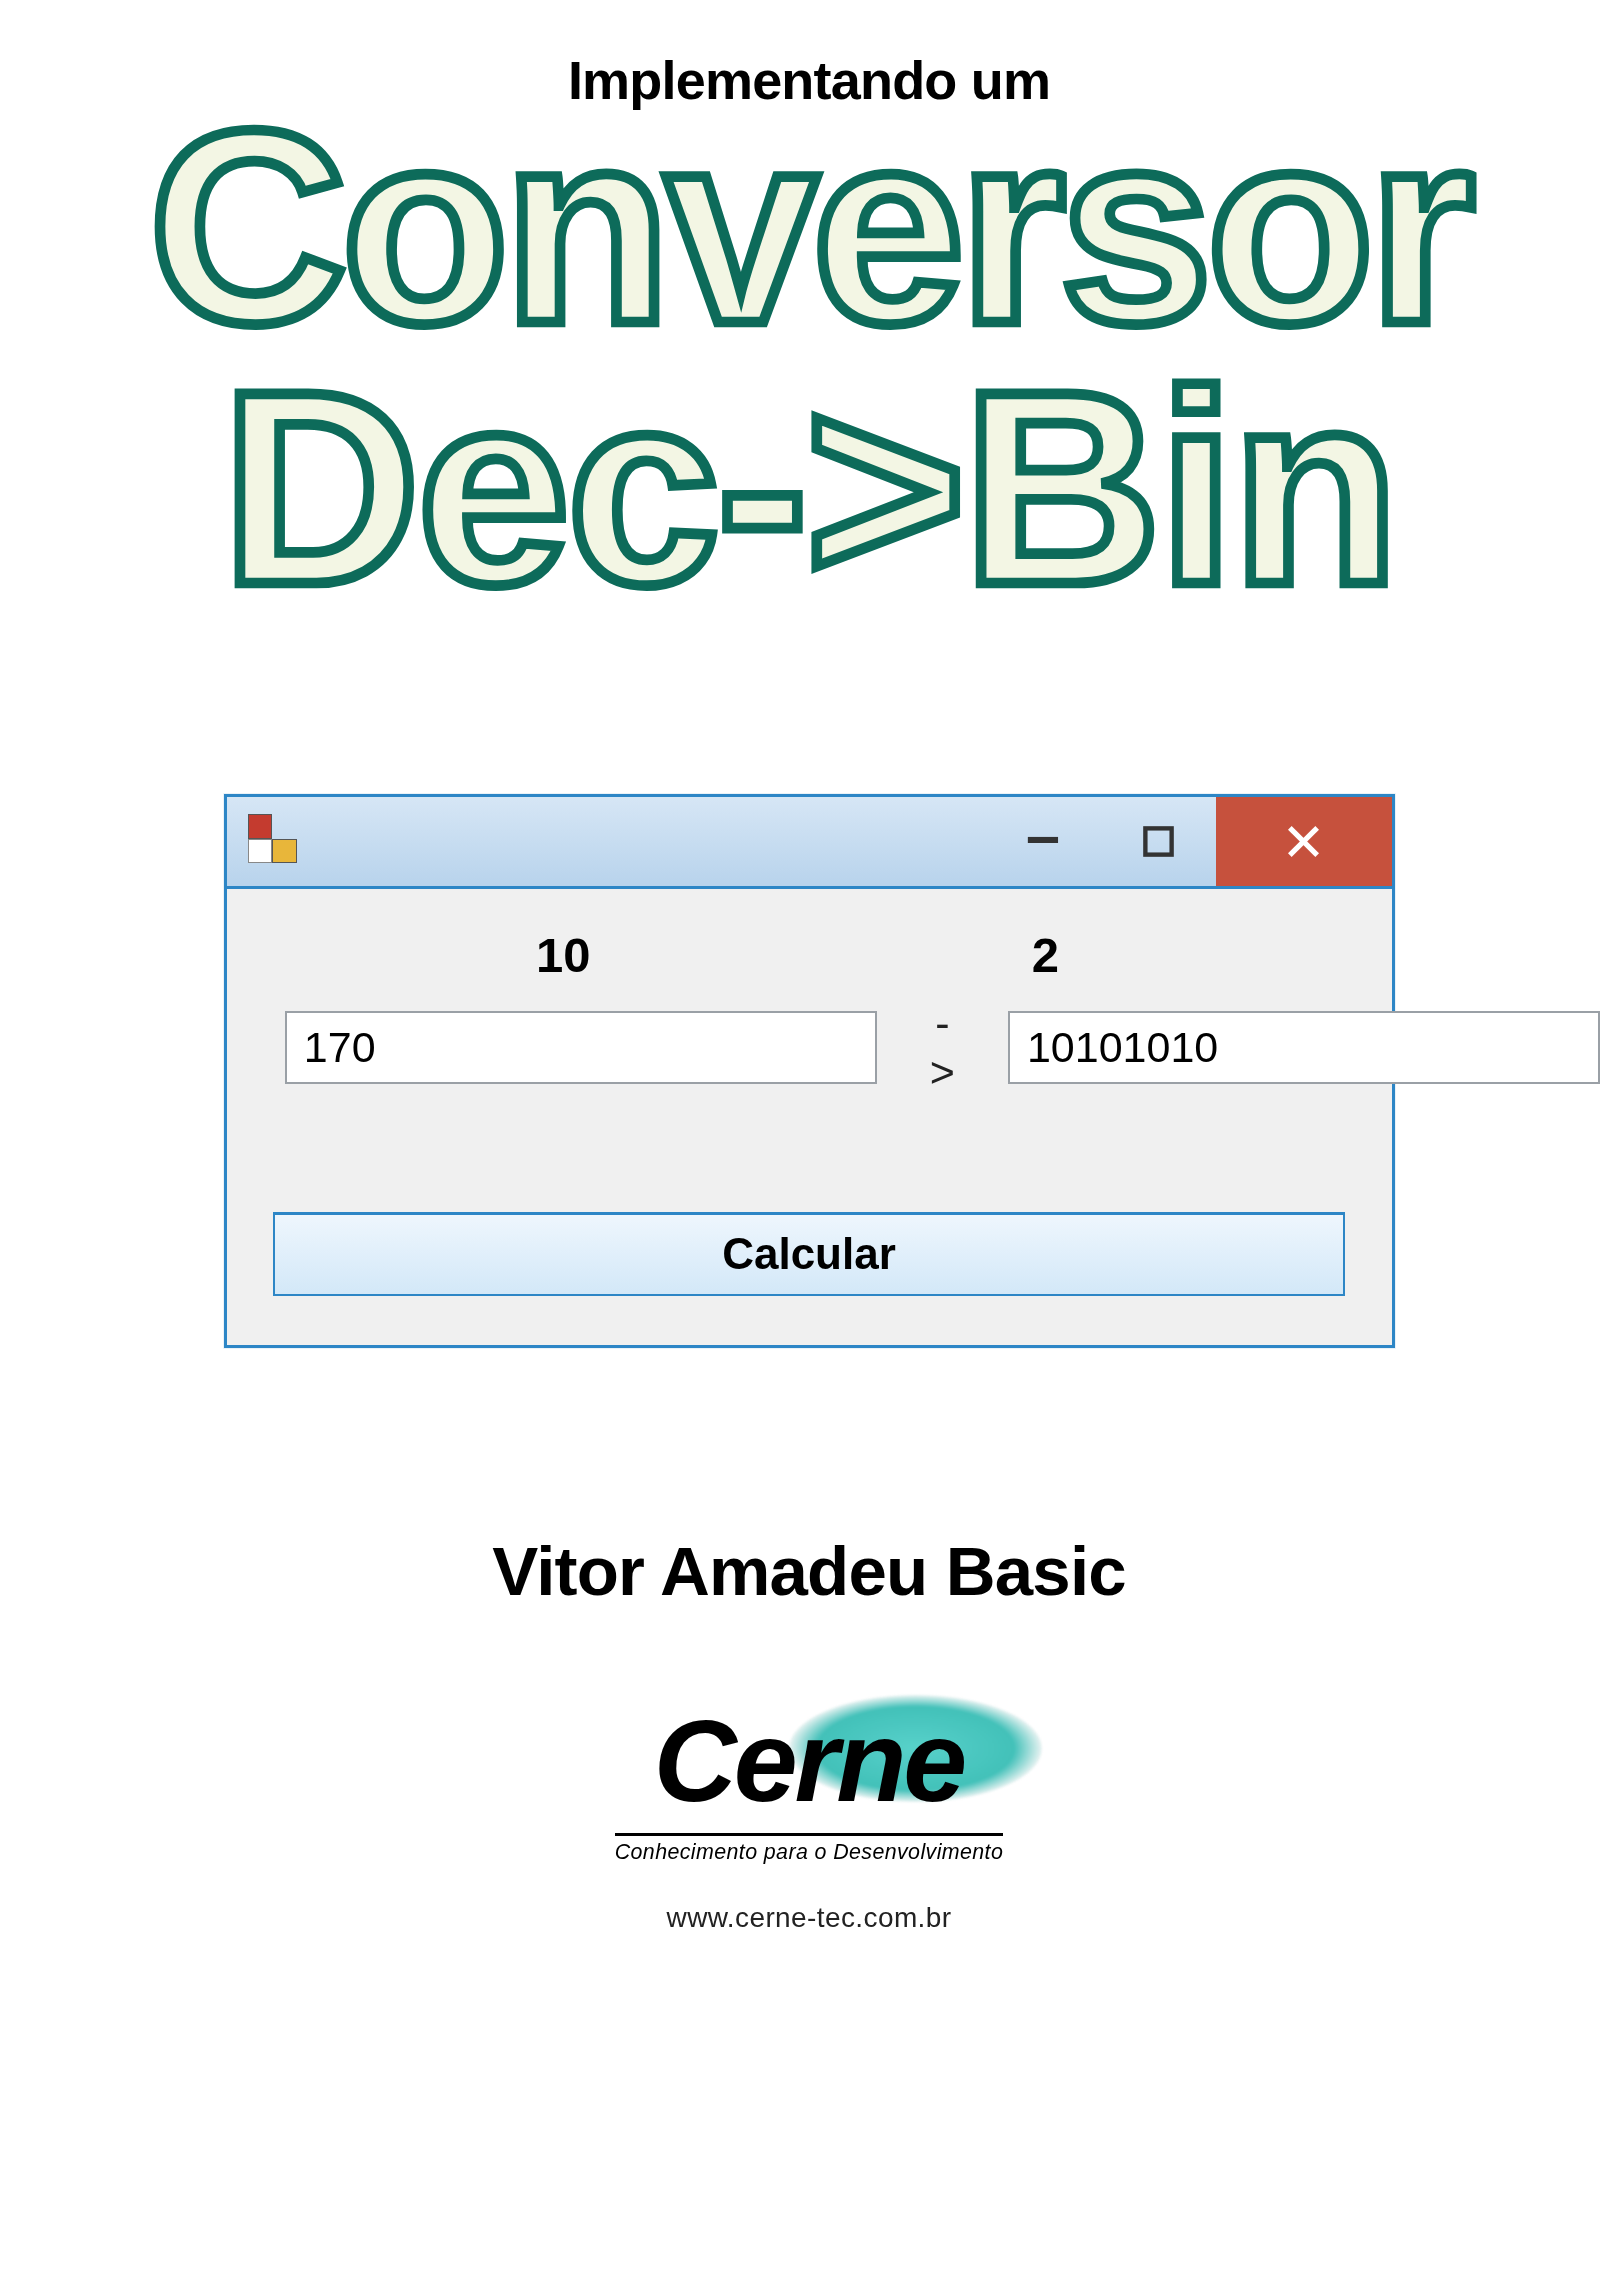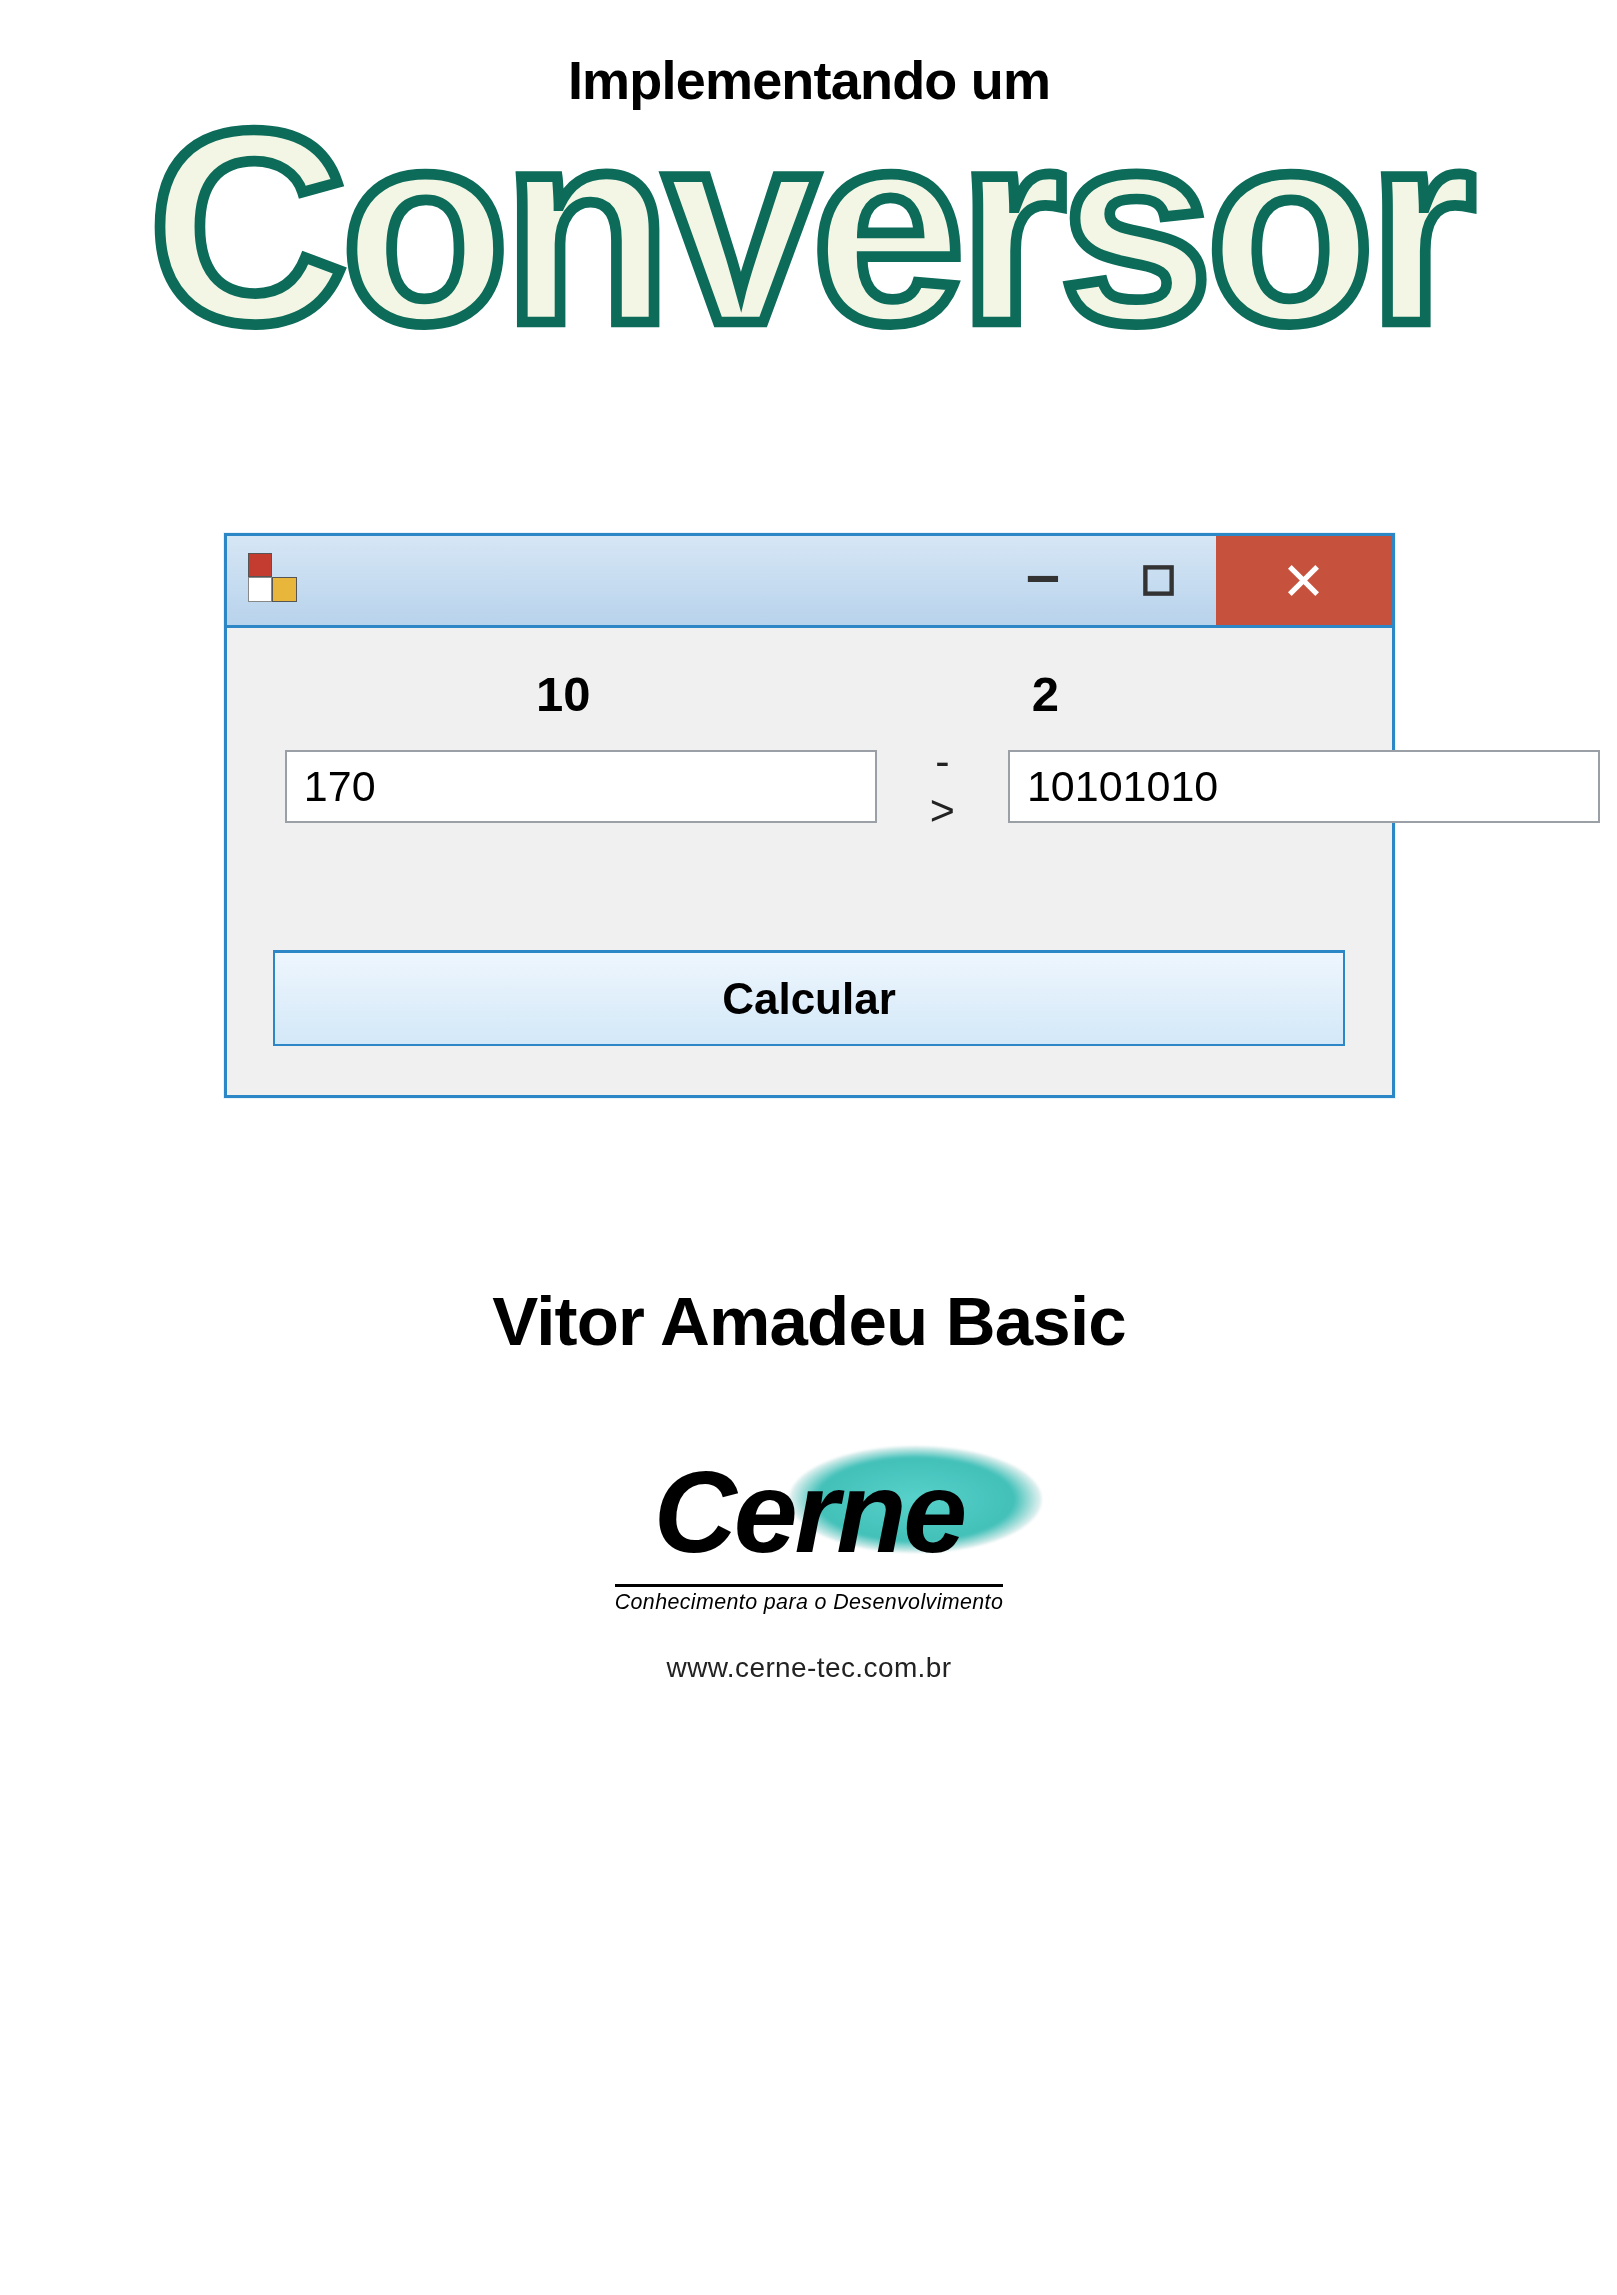--- a/index.html
+++ b/index.html
@@ -135,21 +135,21 @@
     font-size: 43px;
     color:#222;
     font-weight:400;
     filter: blur(0.5px);
     width: 61px;
     text-align:center;
   }
   .vb-button-row { margin-top: 115px; padding: 0 3.1px 3.1px 3.1px;}
   .vb-button {
     width:100%;
-    height: 96px;
+    height: 84px;
     background: linear-gradient(#eef6fd, #d3e8f8);
     border: 2.3px solid #2d86c6;
     border-top: 3.1px solid #2d86c6;
     font-size: 44px;
     font-weight: bold;
     color:#000;
     cursor:pointer;
     filter: blur(0.4px);
   }
 
@@ -212,20 +212,21 @@
     margin-top: 31px;
     letter-spacing: 0.4px;
   }
 </style>
 </head>
 <body>
 
 <div class="title-block">
   <div class="title-pre">Implementando um</div>
   <div class="title-main">Conversor</div>
+  <div class="title-main2">Dec-&gt;Bin</div>
 </div>
 
 <div class="vb-window">
   <div class="vb-titlebar">
     <div class="vb-appicon">
       <div class="sq r"></div>
         <div class="sq y"></div>
         <div class="sq b"></div>
     </div>
     <div class="vb-title-spacer"></div>

